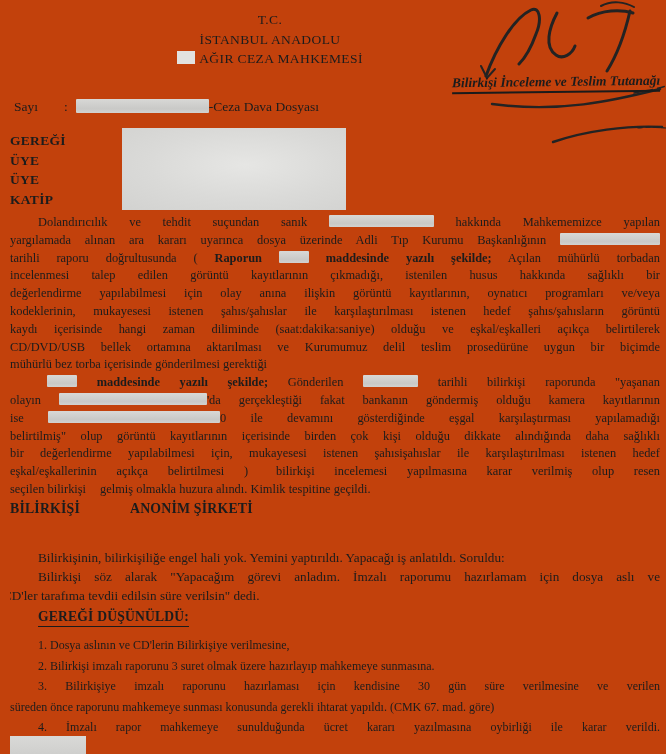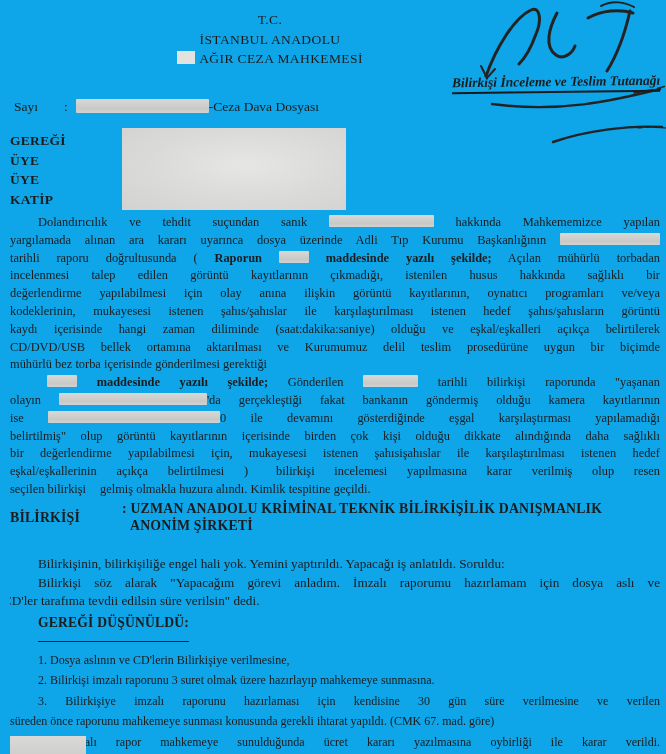--- a/index.html
+++ b/index.html
@@ -1,16 +1,16 @@
 <!DOCTYPE html>
 <html><head>
 <meta charset="utf-8">
 <style>
   html,body{margin:0;padding:0;background:#e8e8e8;}
-  .page{position:relative;width:666px;height:754px;background:#0ea5e9;overflow:hidden;
+  .page{position:relative;width:666px;height:754px;background:#c2410c;overflow:hidden;
         font-family:"Liberation Serif",serif;color:#1c1c1c;}
   .marks{position:absolute;top:0;left:0;pointer-events:none;}
   .hdr{position:absolute;top:10px;left:0;width:540px;text-align:center;
        font-size:13.5px;line-height:19.5px;letter-spacing:.4px;}
   .hdr-redact{display:inline-block;width:18px;height:13px;background:#e2e2e0;vertical-align:-1px;margin-right:4px;}
   .doc-title{position:absolute;top:74px;right:6px;font-weight:bold;font-style:italic;font-size:13.5px;
              padding-bottom:1px;border-bottom:2px solid #1b1b1b;transform:rotate(-0.7deg);}
   .sayi{position:absolute;top:99px;left:14px;font-size:13.5px;}
   .sayi .colon{margin:0 8px 0 26px;}
   .redact{display:inline-block;height:12px;border-radius:1px;vertical-align:-1px;
@@ -20,24 +20,24 @@
   .panel-redact{position:absolute;left:122px;top:128px;width:224px;height:82px;
           background:radial-gradient(ellipse at 55% 45%, #e6e6e4 0%, #dadad8 55%, #d2d2d0 100%);
           filter:blur(.4px);}
   .main{position:absolute;top:214px;left:10px;width:650px;font-size:12.4px;line-height:17.8px;}
   .tl{height:17.8px;overflow:hidden;}
   .just{text-align:justify;text-align-last:justify;}
   .bold{font-weight:bold;}
   .gap{display:inline-block;}
   .bk{display:flex;font-weight:bold;font-size:13.8px;line-height:17.6px;margin-top:1px;letter-spacing:.2px;align-items:center;}
   .bk .lbl{width:112px;flex:none;}
-  .oath{margin-top:20px;font-size:13.2px;line-height:18.6px;}
+  .oath{margin-top:32px;font-size:13.2px;line-height:18.6px;}
   .oath .tl{height:18.6px;}
   .ruling-title{margin:3px 0 0 28px;display:inline-block;font-weight:bold;font-size:13.6px;
-                border-bottom:1.6px solid #1b1b1b;padding-bottom:9px;letter-spacing:.2px;}
+                border-bottom:1.6px solid #1b1b1b;padding-bottom:0;letter-spacing:.2px;}
   .items{font-size:12px;line-height:20.6px;margin-top:8px;}
   .items .tl{height:20.6px;}
   .bottom-redact{position:absolute;left:10px;top:736px;width:76px;height:18px;
           background:linear-gradient(180deg,#d9d9d7,#cfcfcd);}
 </style>
 </head>
 <body>
 
 <div class="page">
 
@@ -92,21 +92,20 @@
         <div class="tl just"><span>ise </span><span class="redact" style="width: 172px;"></span><span>0 ile devamını gösterdiğinde eşgal karşılaştırması yapılamadığı</span></div>
         <div class="tl just"><span>belirtilmiş" olup görüntü kayıtlarının içerisinde birden çok kişi olduğu dikkate alındığında daha sağlıklı</span></div>
         <div class="tl just"><span>bir değerlendirme yapılabilmesi için, mukayesesi istenen şahısişahıslar ile karşılaştırılması istenen hedef</span></div>
         <div class="tl just"><span>eşkal/eşkallerinin açıkça belirtilmesi )</span><span class="gap" style="width: 28px;"></span><span>bilirkişi incelemesi yapılmasına karar verilmiş olup resen</span></div>
         <div class="tl"><span>seçilen bilirkişi</span><span class="gap" style="width: 14px;"></span><span>gelmiş olmakla huzura alındı. Kimlik tespitine geçildi.</span></div>
       </div>
 
     <div class="bk">
       <div class="lbl">BİLİRKİŞİ</div>
       <div>
-        <div>: UZMAN ANADOLU KRİMİNAL TEKNİK BİLİRKİŞİLİK DANIŞMANLIK</div>
         <div style="padding-left:8px">ANONİM ŞİRKETİ</div>
       </div>
     </div>
 
     <div class="oath">
         <div class="tl" style="text-indent: 28px;"><span>Bilirkişinin, bilirkişiliğe engel hali yok. Yemini yaptırıldı. Yapacağı iş anlatıldı. Soruldu:</span></div>
         <div class="tl just" style="text-indent: 28px;"><span>Bilirkişi söz alarak "Yapacağım görevi anladım. İmzalı raporumu hazırlamam için dosya aslı ve</span></div>
         <div class="tl" style="text-indent: -7px;"><span>CD'ler tarafıma tevdii edilsin süre verilsin" dedi.</span></div>
       </div>
 

